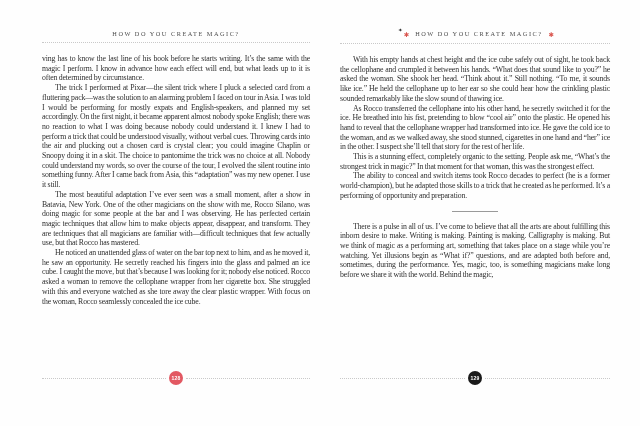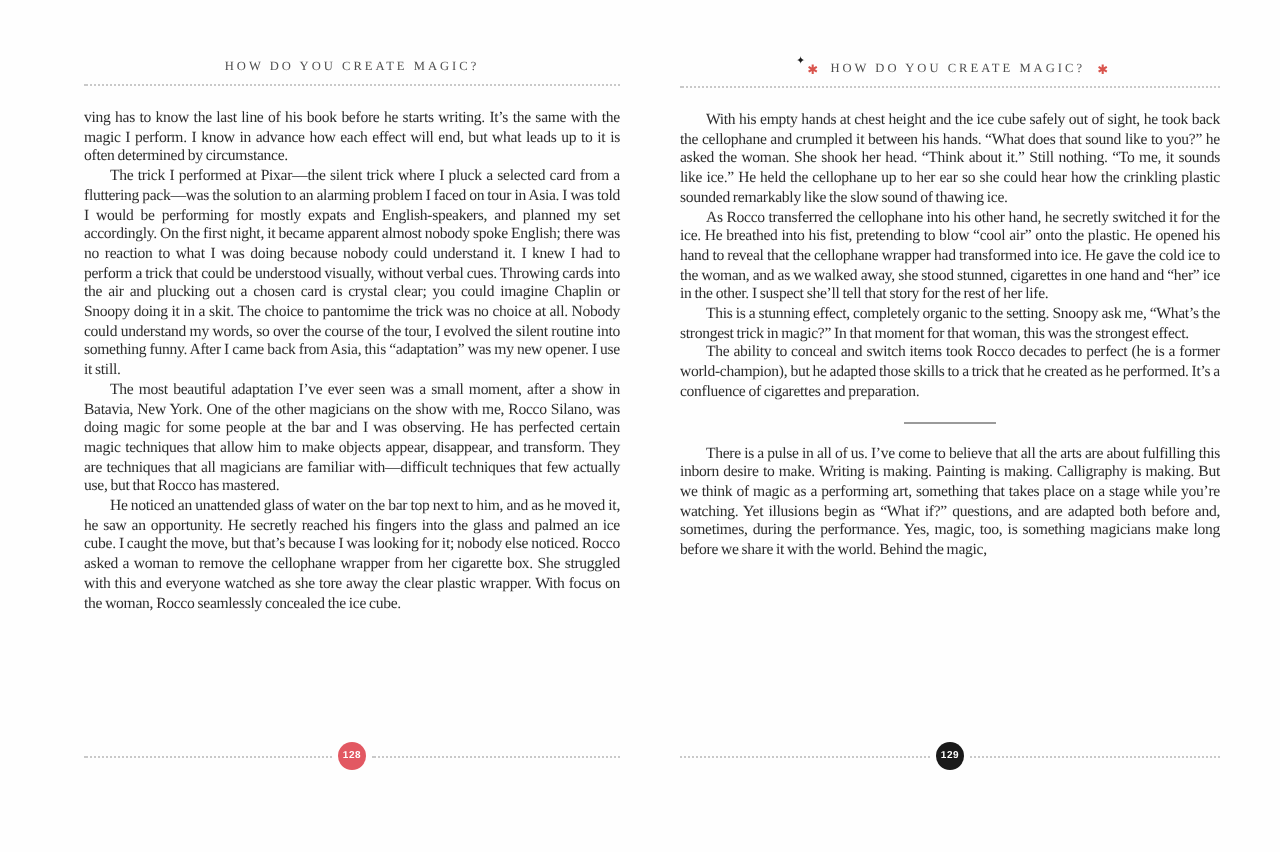--- a/index.html
+++ b/index.html
@@ -113,22 +113,22 @@
       <span class="deco-group">
         <span class="star-black">✦</span>
         <span class="star-red lead">✱</span>
       </span>
       <span>HOW DO YOU CREATE MAGIC?</span>
       <span class="star-red tail">✱</span>
     </div>
     <div class="body-text">
       <p>With his empty hands at chest height and the ice cube safely out of sight, he took back the cellophane and crumpled it between his hands. “What does that sound like to you?” he asked the woman. She shook her head. “Think about it.” Still nothing. “To me, it sounds like ice.” He held the cellophane up to her ear so she could hear how the crinkling plastic sounded remarkably like the slow sound of thawing ice.</p>
       <p>As Rocco transferred the cellophane into his other hand, he secretly switched it for the ice. He breathed into his fist, pretending to blow “cool air” onto the plastic. He opened his hand to reveal that the cellophane wrapper had transformed into ice. He gave the cold ice to the woman, and as we walked away, she stood stunned, cigarettes in one hand and “her” ice in the other. I suspect she’ll tell that story for the rest of her life.</p>
-      <p>This is a stunning effect, completely organic to the setting. Snoopy ask me, “What’s the strongest trick in magic?” In that moment for that woman, this was the strongest effect.</p>
-      <p>The ability to conceal and switch items took Rocco decades to perfect (he is a former world-champion), but he adapted those skills to a trick that he created as he performed. It’s a confluence of cigarettes and preparation.</p>
+      <p>This is a stunning effect, completely organic to the setting. People ask me, “What’s the strongest trick in magic?” In that moment for that woman, this was the strongest effect.</p>
+      <p>The ability to conceal and switch items took Rocco decades to perfect (he is a former world-champion), but he adapted those skills to a trick that he created as he performed. It’s a performing of opportunity and preparation.</p>
       <div class="section-break"></div>
       <p>There is a pulse in all of us. I’ve come to believe that all the arts are about fulfilling this inborn desire to make. Writing is making. Painting is making. Calligraphy is making. But we think of magic as a performing art, something that takes place on a stage while you’re watching. Yet illusions begin as “What if?” questions, and are adapted both before and, sometimes, during the performance. Yes, magic, too, is something magicians make long before we share it with the world. Behind the magic,</p>
     </div>
     <div class="page-footer">
       <span class="dotline"></span>
       <span class="folio folio-black">129</span>
       <span class="dotline"></span>
     </div>
   </div>
 

